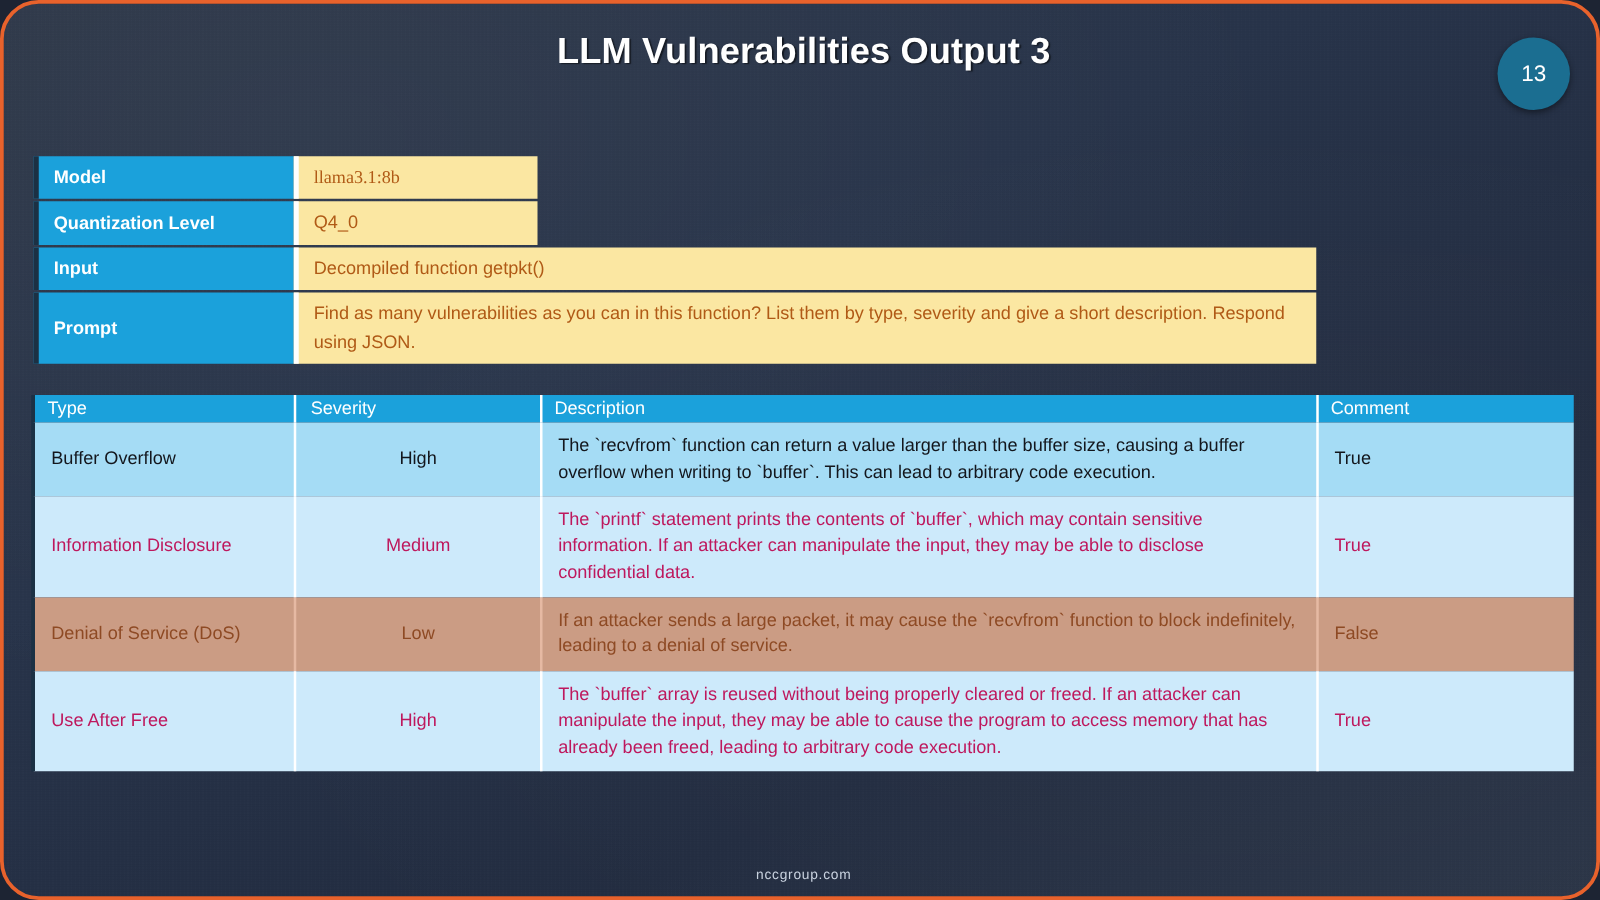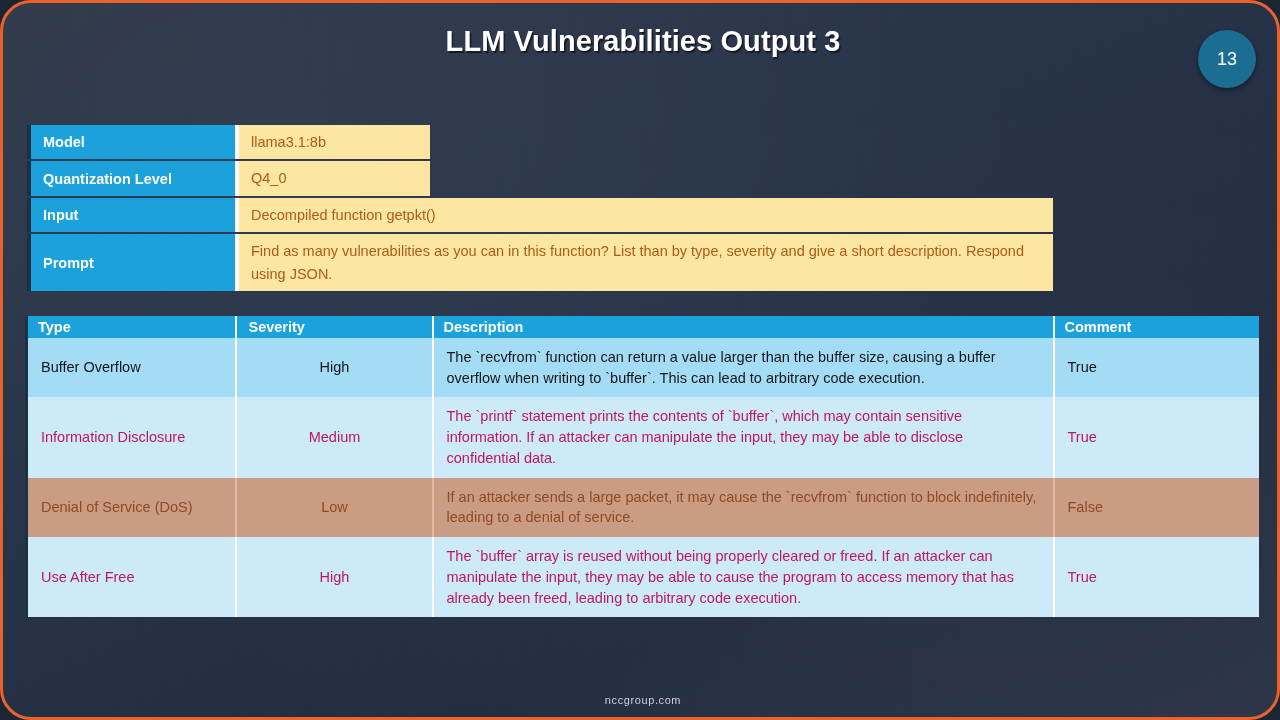--- a/index.html
+++ b/index.html
@@ -133,21 +133,21 @@
     border-collapse: collapse;
     table-layout: fixed;
   }
   .main-table th, .main-table td {
     vertical-align: middle;
     box-sizing: border-box;
   }
   .main-table thead th {
     background: #1ba1db;
     color: #ffffff;
-    font-weight: bold;
+    font-weight: normal;
     font-size: 14.5px;
     height: 22px;
     padding: 0 0 0 10px;
     text-align: left;
     border-left: 2px solid #ffffff;
   }
   .main-table thead th.col-sev { text-align: left; padding-left: 12px; }
   .main-table thead th:first-child { border-left: 3px solid #1b3144; }
 
   .col-type { width: 209px; }
@@ -180,35 +180,35 @@
   <div class="noise"></div>
 
   <div class="title">LLM Vulnerabilities Output 3</div>
 
   <div class="badge">13</div>
 
   <table class="info-table">
     <tbody>
         <tr>
           <td class="info-label">Model</td>
-          <td class="info-value" colspan="1" style="width: 195px;">llama3.1:8b</td>
+          <td class="info-value" colspan="1" style="width: 195px; font-family: Liberation Serif, serif;">llama3.1:8b</td>
           <td class="spacer-cell"></td>
         </tr>
         <tr>
           <td class="info-label">Quantization Level</td>
           <td class="info-value" colspan="1" style="width: 195px;">Q4_0</td>
           <td class="spacer-cell"></td>
         </tr>
         <tr>
           <td class="info-label">Input</td>
           <td class="info-value" colspan="2">Decompiled function getpkt()</td>
         </tr>
         <tr>
           <td class="info-label">Prompt</td>
-          <td class="info-value" colspan="2">Find as many vulnerabilities as you can in this function? List than by type, severity and give a short description.  Respond using JSON.</td>
+          <td class="info-value" colspan="2">Find as many vulnerabilities as you can in this function? List them by type, severity and give a short description.  Respond using JSON.</td>
         </tr>
       </tbody>
   </table>
 
   <table class="main-table">
     <thead>
       <tr>
         <th class="col-type">Type</th>
         <th class="col-sev">Severity</th>
         <th class="col-desc">Description</th>

